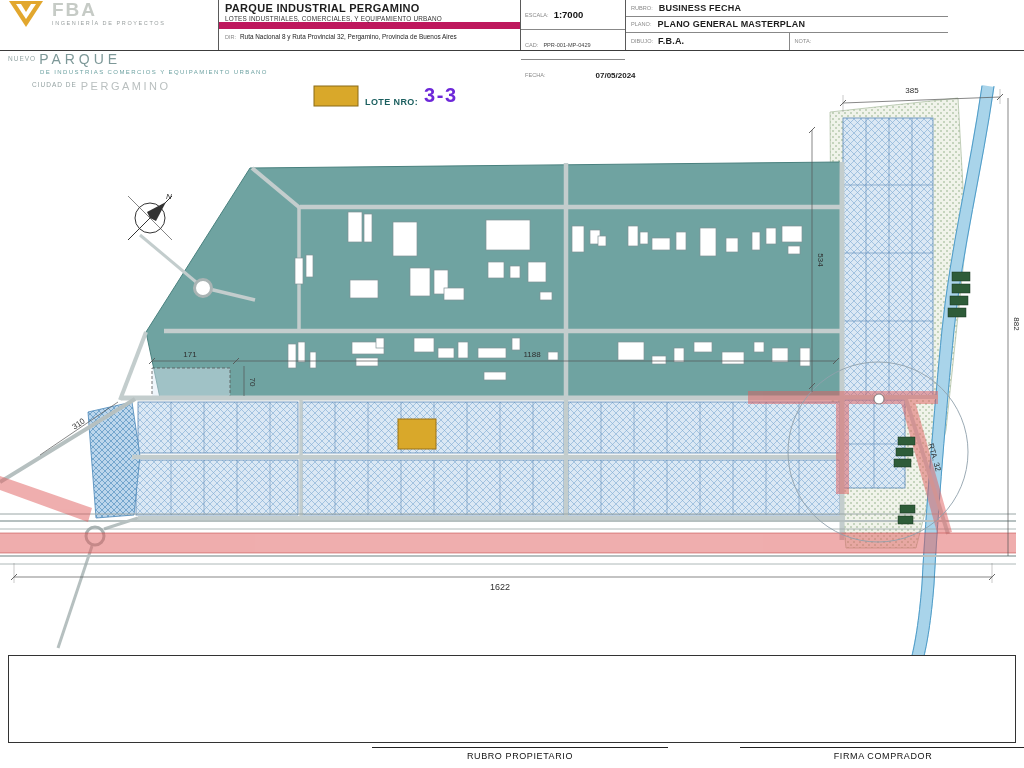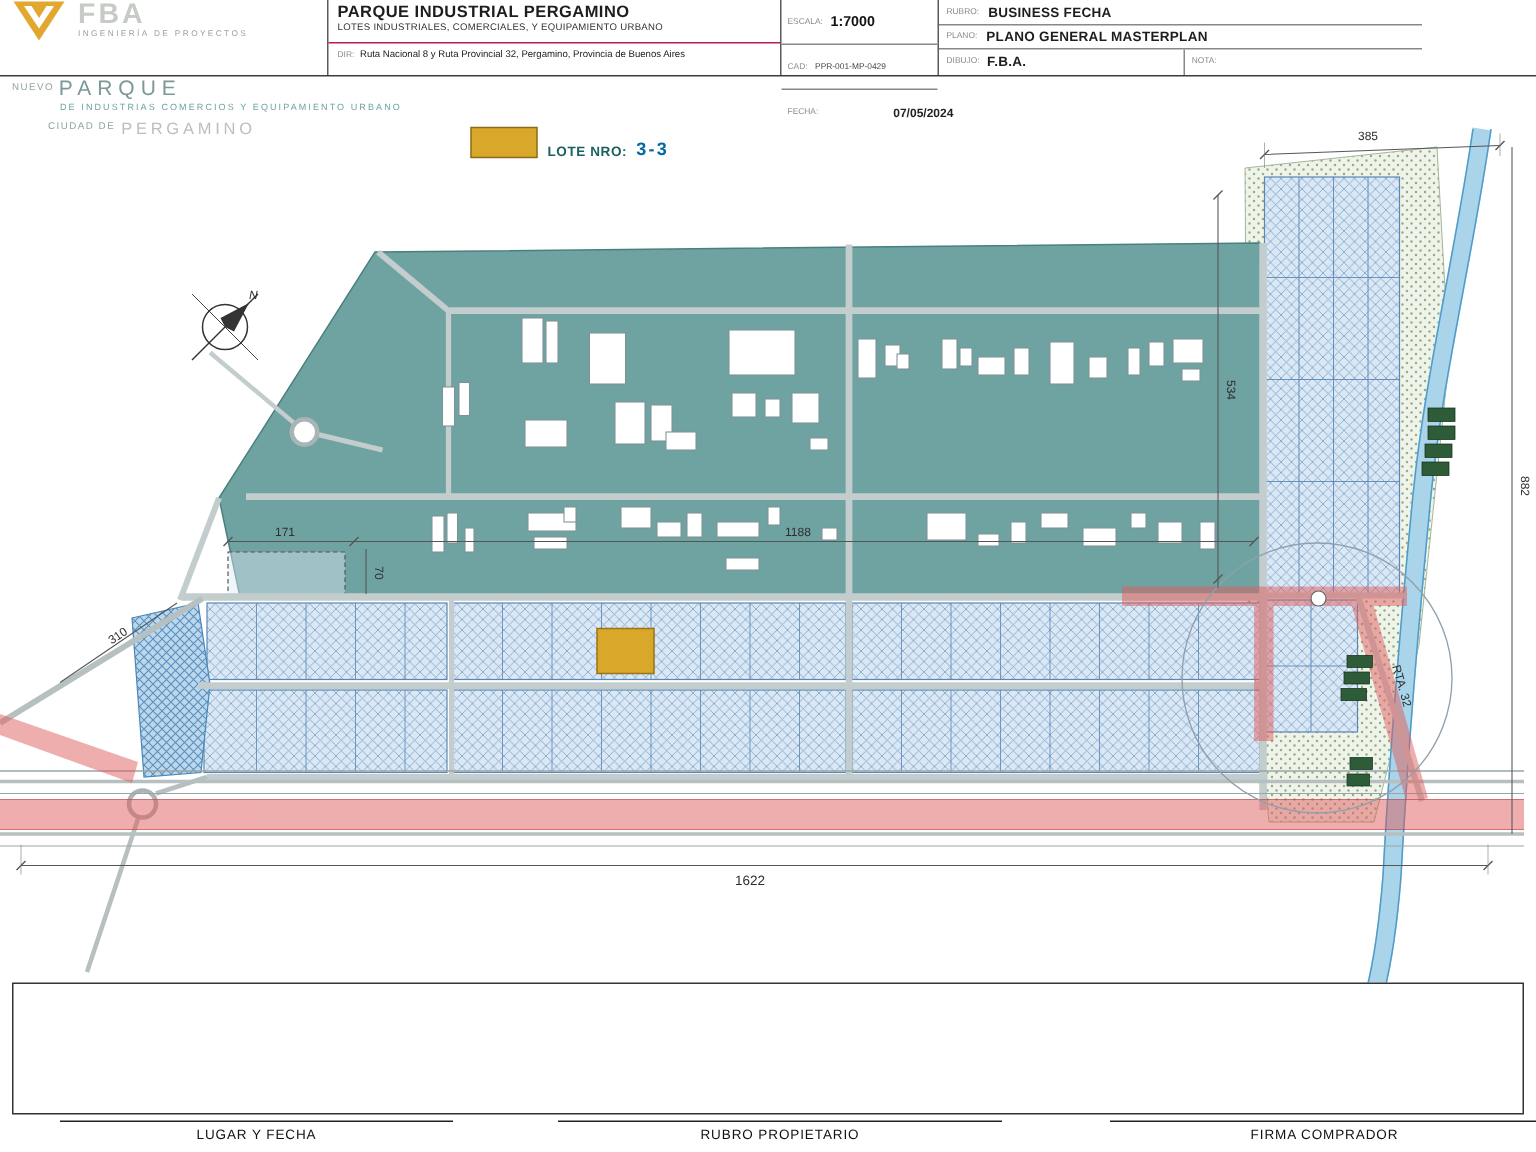--- a/index.html
+++ b/index.html
@@ -7,21 +7,21 @@
   .page{position:relative;width:1024px;height:768px;overflow:hidden;background:#fff;}
   #plan{position:absolute;left:0;top:0;width:1024px;height:768px;}
 
   
   .hdr{position:absolute;top:0;left:0;width:1024px;height:50px;background:#fff;border-bottom:1.5px solid #3c3c3c;z-index:5;}
   .cell{position:absolute;top:0;height:50px;border-left:1px solid #5a5a5a;box-sizing:border-box;background:#fff;}
   .logoc{left:0;width:218px;border-left:none;display:flex;gap:8px;padding-left:8px;}
   .brandtxt .brand{font-size:19px;color:#c6cbc6;letter-spacing:2px;font-weight:bold;line-height:20px;}
   .brandtxt .tagline{font-size:5.5px;color:#9aa0a0;letter-spacing:1.6px;}
   .titlec{left:218px;width:302px;}
-  .trow1{height:29px;border-bottom:1px solid #be185d;padding:2px 6px;box-sizing:border-box;}
+  .trow1{height:29px;border-bottom:7px solid #be185d;padding:2px 6px;box-sizing:border-box;}
   .title{font-size:11px;font-weight:bold;color:#1d1d1d;letter-spacing:.3px;}
   .subtitle{font-size:6.4px;color:#333;letter-spacing:.2px;margin-top:1px;}
   .trow2{height:20px;padding:4px 6px 0;font-size:6.4px;color:#222;box-sizing:border-box;}
   .lbl{color:#8a8a8a;font-size:5.6px;margin-right:2px;}
   .metac{left:520px;width:105px;}
   .mrow{height:30px;border-bottom:1px solid #888;display:flex;align-items:center;padding:0 4px;gap:3px;box-sizing:border-box;}
   .mrow.last{border-bottom:none;gap:48px;}
   .mval-big{font-weight:bold;font-size:9.5px;color:#111;}
   .mval-sm{font-size:5.6px;color:#444;}
   .mval{font-size:8px;font-weight:bold;color:#222;}
@@ -42,21 +42,21 @@
   .nuevo{font-size:6.5px;color:#93a5a5;margin-right:3px;vertical-align:3px;letter-spacing:1px;}
   .parque{font-size:14px;color:#7d9898;letter-spacing:4px;}
   .in2{font-size:6px;color:#6fa3a3;letter-spacing:1.4px;margin:1px 0 1px 34px;}
   .ciudad{font-size:6.5px;color:#95a3a3;margin-right:4px;vertical-align:3px;letter-spacing:1px;}
   .perg{font-size:11px;color:#b9bfbf;letter-spacing:2.5px;}
   .in1{margin-left:2px;} .in3{margin-left:26px;}
 
   
   .legend{position:absolute;left:313px;top:84px;display:flex;align-items:flex-end;gap:6px;z-index:4;}
   .leg-label{font-size:9px;color:#1b5f5f;font-weight:bold;letter-spacing:.4px;}
-  .leg-val{font-size:12px;color:#0369a1;font-weight:bold;letter-spacing:1.5px;}
+  .leg-val{font-size:20px;color:#6d28d9;font-weight:bold;letter-spacing:1.5px;}
 
   
   .sig-frame{position:absolute;left:8px;top:655px;width:1006px;height:86px;border:1px solid #333;background:#fff;z-index:3;}
   .sig{position:absolute;top:747px;border-top:1px solid #222;text-align:center;font-size:9px;color:#111;padding-top:3px;letter-spacing:.6px;z-index:4;}
   #sig1{left:40px;width:262px;}
   #sig2{left:372px;width:296px;}
   #sig3{left:740px;width:286px;}
 
   
   .bld rect{fill:#ffffff;stroke:#7f9294;stroke-width:0.7;}
@@ -325,23 +325,20 @@
 
   <div class="legend">
     <svg width="46" height="22" viewBox="0 0 46 22">
       <rect x="1" y="1" width="44" height="20" stroke="#8a6b17" stroke-width="1" fill="#D9A82A"></rect>
     </svg>
     <span class="leg-label">LOTE NRO:</span>
     <span class="leg-val">3-3</span>
   </div>
 
   <div class="sig-frame"></div>
-  <div class="sig" id="sig1">
-    <span>LUGAR Y FECHA</span>
-  </div>
   <div class="sig" id="sig2">
     <span>RUBRO PROPIETARIO</span>
   </div>
   <div class="sig" id="sig3">
     <span>FIRMA COMPRADOR</span>
   </div>
 
 </div>
 
 </body></html>

